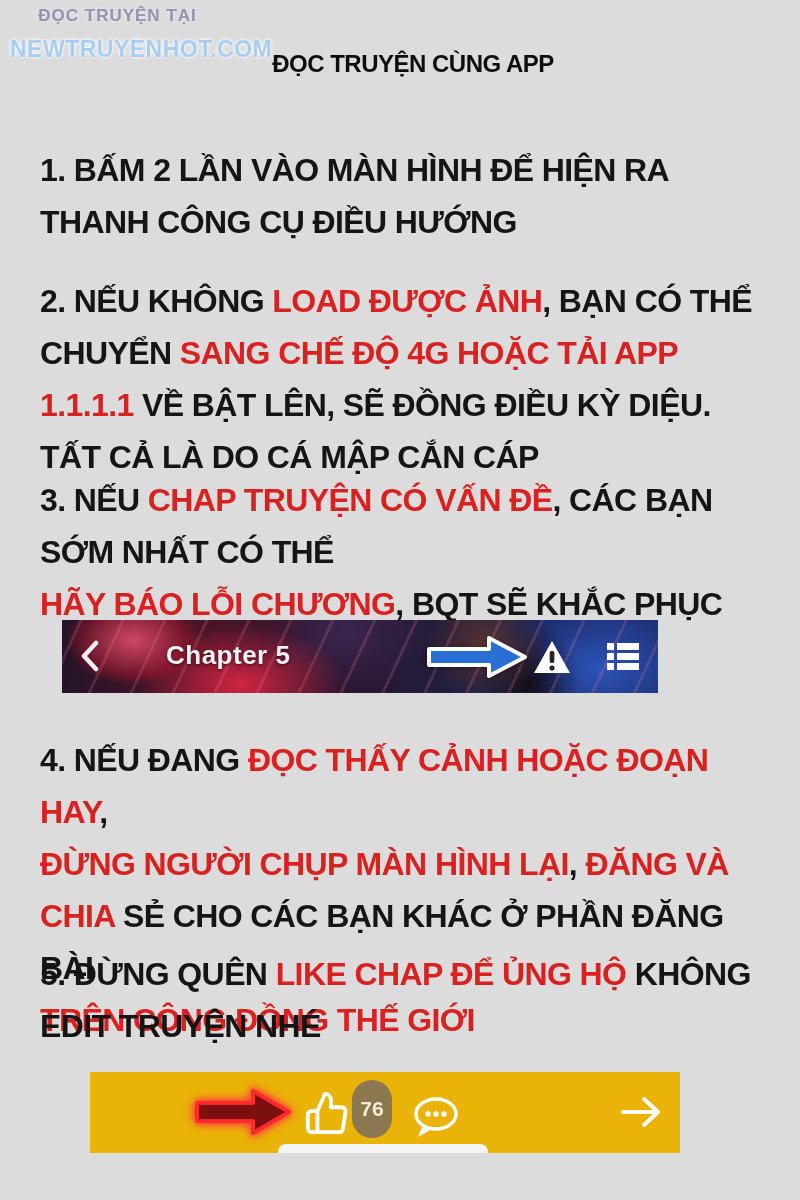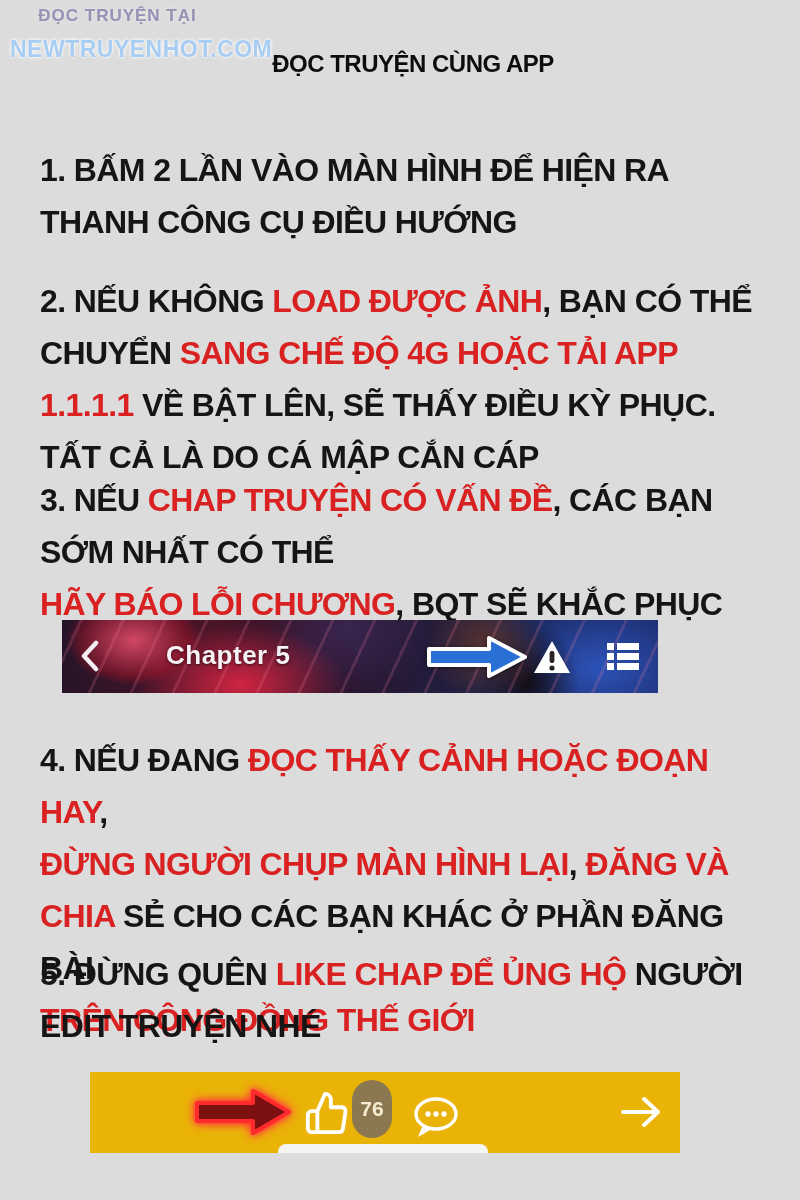--- a/index.html
+++ b/index.html
@@ -69,21 +69,21 @@
 
   <h1 class="title">ĐỌC TRUYỆN CÙNG APP</h1>
 
   <div class="para p1">
       <div class="line"><span class="black">1. BẤM 2 LẦN VÀO MÀN HÌNH ĐỂ HIỆN RA</span></div>
       <div class="line"><span class="black">THANH CÔNG CỤ ĐIỀU HƯỚNG</span></div>
     </div>
   <div class="para p2">
       <div class="line"><span class="black">2. NẾU KHÔNG </span><span class="red">LOAD ĐƯỢC ẢNH</span><span class="black">, BẠN CÓ THỂ</span></div>
       <div class="line"><span class="black">CHUYỂN </span><span class="red">SANG CHẾ ĐỘ 4G HOẶC TẢI APP</span></div>
-      <div class="line"><span class="red">1.1.1.1</span><span class="black"> VỀ BẬT LÊN, SẼ THẤY ĐIỀU KỲ PHỤC.</span></div>
+      <div class="line"><span class="red">1.1.1.1</span><span class="black"> VỀ BẬT LÊN, SẼ ĐỒNG ĐIỀU KỲ DIỆU.</span></div>
       <div class="line"><span class="black">TẤT CẢ LÀ DO CÁ MẬP CẮN CÁP</span></div>
     </div>
   <div class="para p3">
       <div class="line"><span class="black">3. NẾU </span><span class="red">CHAP TRUYỆN CÓ VẤN ĐỀ</span><span class="black">, CÁC BẠN</span></div>
       <div class="line"><span class="black">SỚM NHẤT CÓ THỂ</span></div>
       <div class="line"><span class="red">HÃY BÁO LỖI CHƯƠNG</span><span class="black">, BQT SẼ KHẮC PHỤC</span></div>
     </div>
 
   <div class="chapter-bar">
     <svg class="ch-back" width="20" height="32" viewBox="0 0 20 32">
@@ -110,21 +110,21 @@
     </svg>
   </div>
 
   <div class="para p4">
       <div class="line"><span class="black">4. NẾU ĐANG </span><span class="red">ĐỌC THẤY CẢNH HOẶC ĐOẠN HAY</span><span class="black">,</span></div>
       <div class="line"><span class="red">ĐỪNG NGƯỜI CHỤP MÀN HÌNH LẠI</span><span class="black">, </span><span class="red">ĐĂNG VÀ</span></div>
       <div class="line"><span class="red">CHIA</span><span class="black"> SẺ CHO CÁC BẠN KHÁC Ở PHẦN ĐĂNG BÀI</span></div>
       <div class="line"><span class="red">TRÊN CỘNG ĐỒNG THẾ GIỚI</span></div>
     </div>
   <div class="para p5">
-      <div class="line"><span class="black">5. ĐỪNG QUÊN </span><span class="red">LIKE CHAP ĐỂ ỦNG HỘ</span><span class="black"> NGƯỜI</span></div>
+      <div class="line"><span class="black">5. ĐỪNG QUÊN </span><span class="red">LIKE CHAP ĐỂ ỦNG HỘ</span><span class="black"> KHÔNG</span></div>
       <div class="line"><span class="black">EDIT TRUYỆN NHÉ</span></div>
     </div>
 
   <div class="bottom-bar">
     <svg class="bb-red-arrow" width="100" height="54" viewBox="0 0 100 54">
       <path d="M4 18 H60 V6 L96 27 L60 48 V36 H4 Z" fill="#7c0f0f" stroke="#ff2a2a" stroke-width="4" stroke-linejoin="round"></path>
     </svg>
     <svg class="bb-like" width="46" height="46" viewBox="0 0 24 24">
       <path d="M14 9V5a3 3 0 0 0-3-3l-4 9v11h11.28a2 2 0 0 0 2-1.7l1.38-9a2 2 0 0 0-2-2.3z M7 22H4a2 2 0 0 1-2-2v-7a2 2 0 0 1 2-2h3" fill="none" stroke="#ffffff" stroke-width="2" stroke-linecap="round" stroke-linejoin="round"></path>
     </svg>

